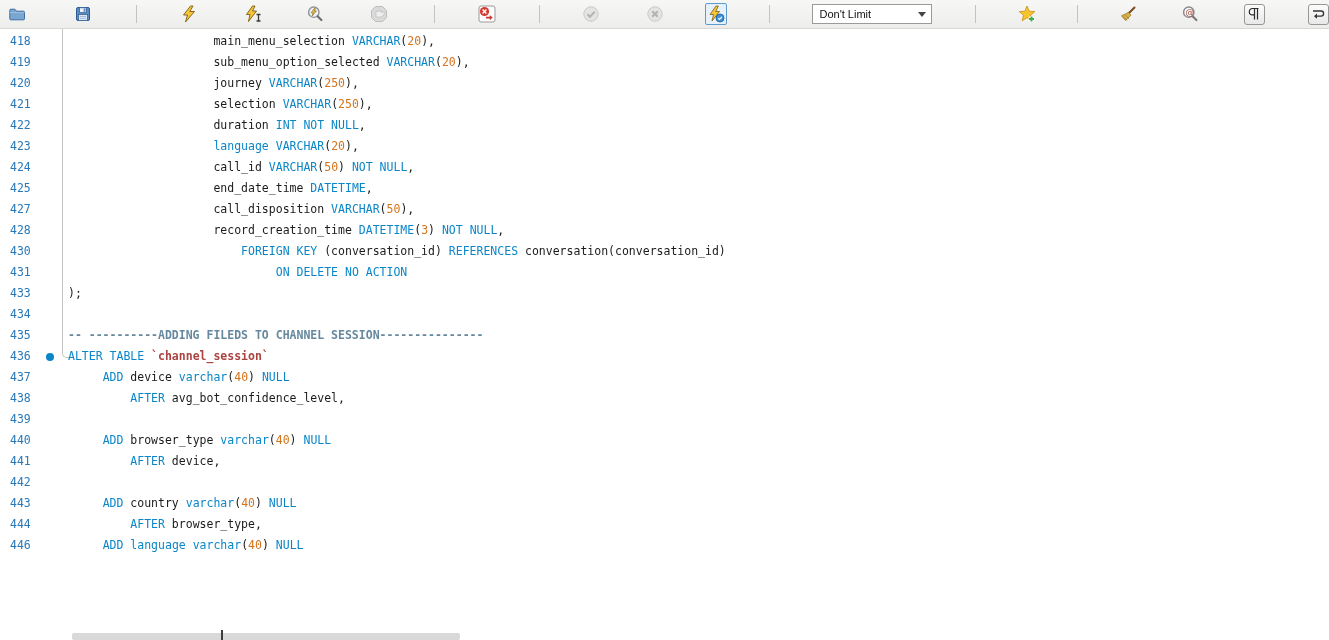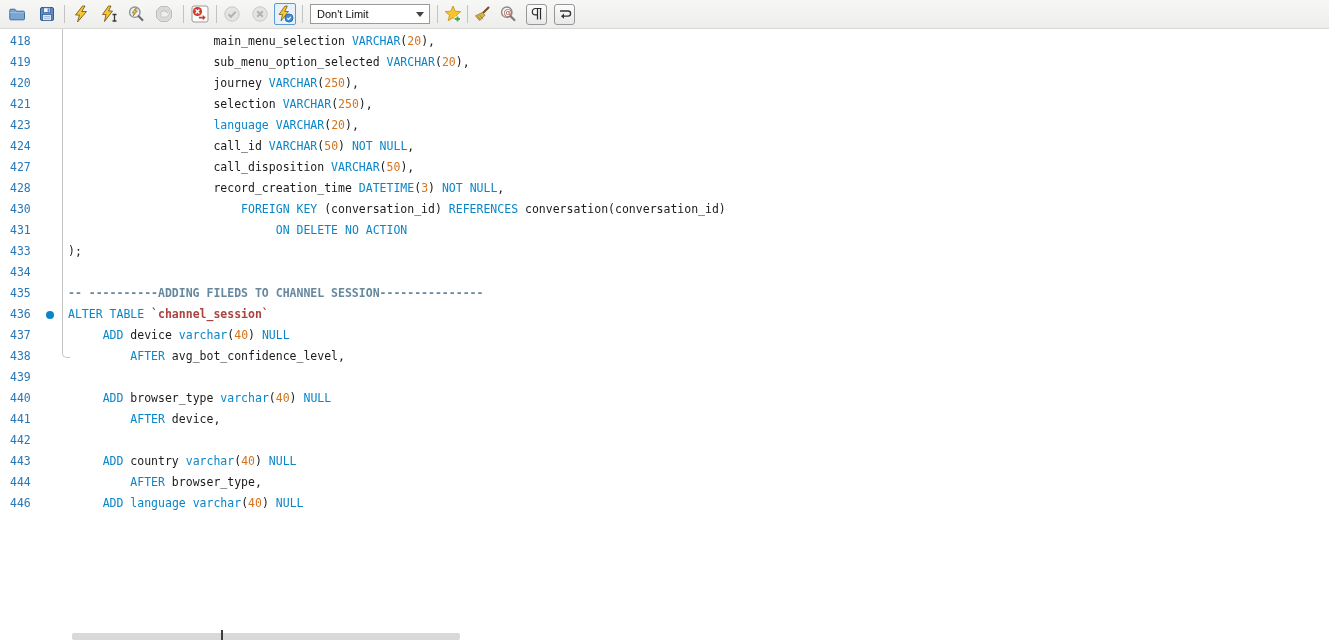--- a/index.html
+++ b/index.html
@@ -4,21 +4,21 @@
 <style>
   html,body{margin:0;padding:0;background:#fff;width:1329px;height:640px;overflow:hidden;
             font-family:"Liberation Sans", sans-serif;}
   :root{
     --kw:#0a86c8; --id:#1b1b1b; --num:#d4731c; --qid:#ab4340; --cmt:#66889e;
     --lnum:#2878b8; --guide:#c4c4c4; --tbbg1:#f7f7f6; --tbbg2:#ededeb;
   }
   
   .toolbar{height:28px;display:flex;align-items:center;
            background:linear-gradient(var(--tbbg1),var(--tbbg2));
-           border-bottom:1px solid #d8d8d6;position:relative;}
+           border-bottom:1px solid #d8d8d6;position:relative;justify-content:space-between;}
   .tb-icon{width:18px;height:18px;flex:0 0 auto;display:block;}
   .tb-sep{width:1px;height:18px;background:#c3c3c3;flex:0 0 auto;}
   .tb-btn{width:21px;height:21px;border:1px solid #979797;border-radius:3px;
           background:linear-gradient(#fcfcfc,#e8e8e8);display:flex;align-items:center;
           justify-content:center;box-sizing:border-box;flex:0 0 auto;}
   .tb-toggle-on{width:22px;height:22px;border:1px solid #5e9ad0;background:#e7f1fb;
           border-radius:2px;display:flex;align-items:center;justify-content:center;
           box-sizing:border-box;flex:0 0 auto;}
   .combo{height:20px;width:120px;background:#fff;border:1px solid #9a9a9a;
          display:flex;align-items:center;box-sizing:border-box;flex:0 0 auto;}
@@ -173,26 +173,34 @@
       </div>
       <div class="row">
         <span class="ln">420</span>
         <pre class="code">                     <span class="tk-i">journey </span><span class="tk-k">VARCHAR</span><span class="tk-i">(</span><span class="tk-n">250</span><span class="tk-i">),</span></pre>
       </div>
       <div class="row">
         <span class="ln">421</span>
         <pre class="code">                     <span class="tk-i">selection </span><span class="tk-k">VARCHAR</span><span class="tk-i">(</span><span class="tk-n">250</span><span class="tk-i">),</span></pre>
       </div>
       <div class="row">
+        <span class="ln">422</span>
+        <pre class="code">                     <span class="tk-i">duration </span><span class="tk-k">INT NOT NULL</span><span class="tk-i">,</span></pre>
+      </div>
+      <div class="row">
         <span class="ln">423</span>
         <pre class="code">                     <span class="tk-k">language VARCHAR</span><span class="tk-i">(</span><span class="tk-n">20</span><span class="tk-i">),</span></pre>
       </div>
       <div class="row">
         <span class="ln">424</span>
         <pre class="code">                     <span class="tk-i">call_id </span><span class="tk-k">VARCHAR</span><span class="tk-i">(</span><span class="tk-n">50</span><span class="tk-i">) </span><span class="tk-k">NOT NULL</span><span class="tk-i">,</span></pre>
+      </div>
+      <div class="row">
+        <span class="ln">425</span>
+        <pre class="code">                     <span class="tk-i">end_date_time </span><span class="tk-k">DATETIME</span><span class="tk-i">,</span></pre>
       </div>
       <div class="row">
         <span class="ln">427</span>
         <pre class="code">                     <span class="tk-i">call_disposition </span><span class="tk-k">VARCHAR</span><span class="tk-i">(</span><span class="tk-n">50</span><span class="tk-i">),</span></pre>
       </div>
       <div class="row">
         <span class="ln">428</span>
         <pre class="code">                     <span class="tk-i">record_creation_time </span><span class="tk-k">DATETIME</span><span class="tk-i">(</span><span class="tk-n">3</span><span class="tk-i">) </span><span class="tk-k">NOT NULL</span><span class="tk-i">,</span></pre>
       </div>
       <div class="row">

